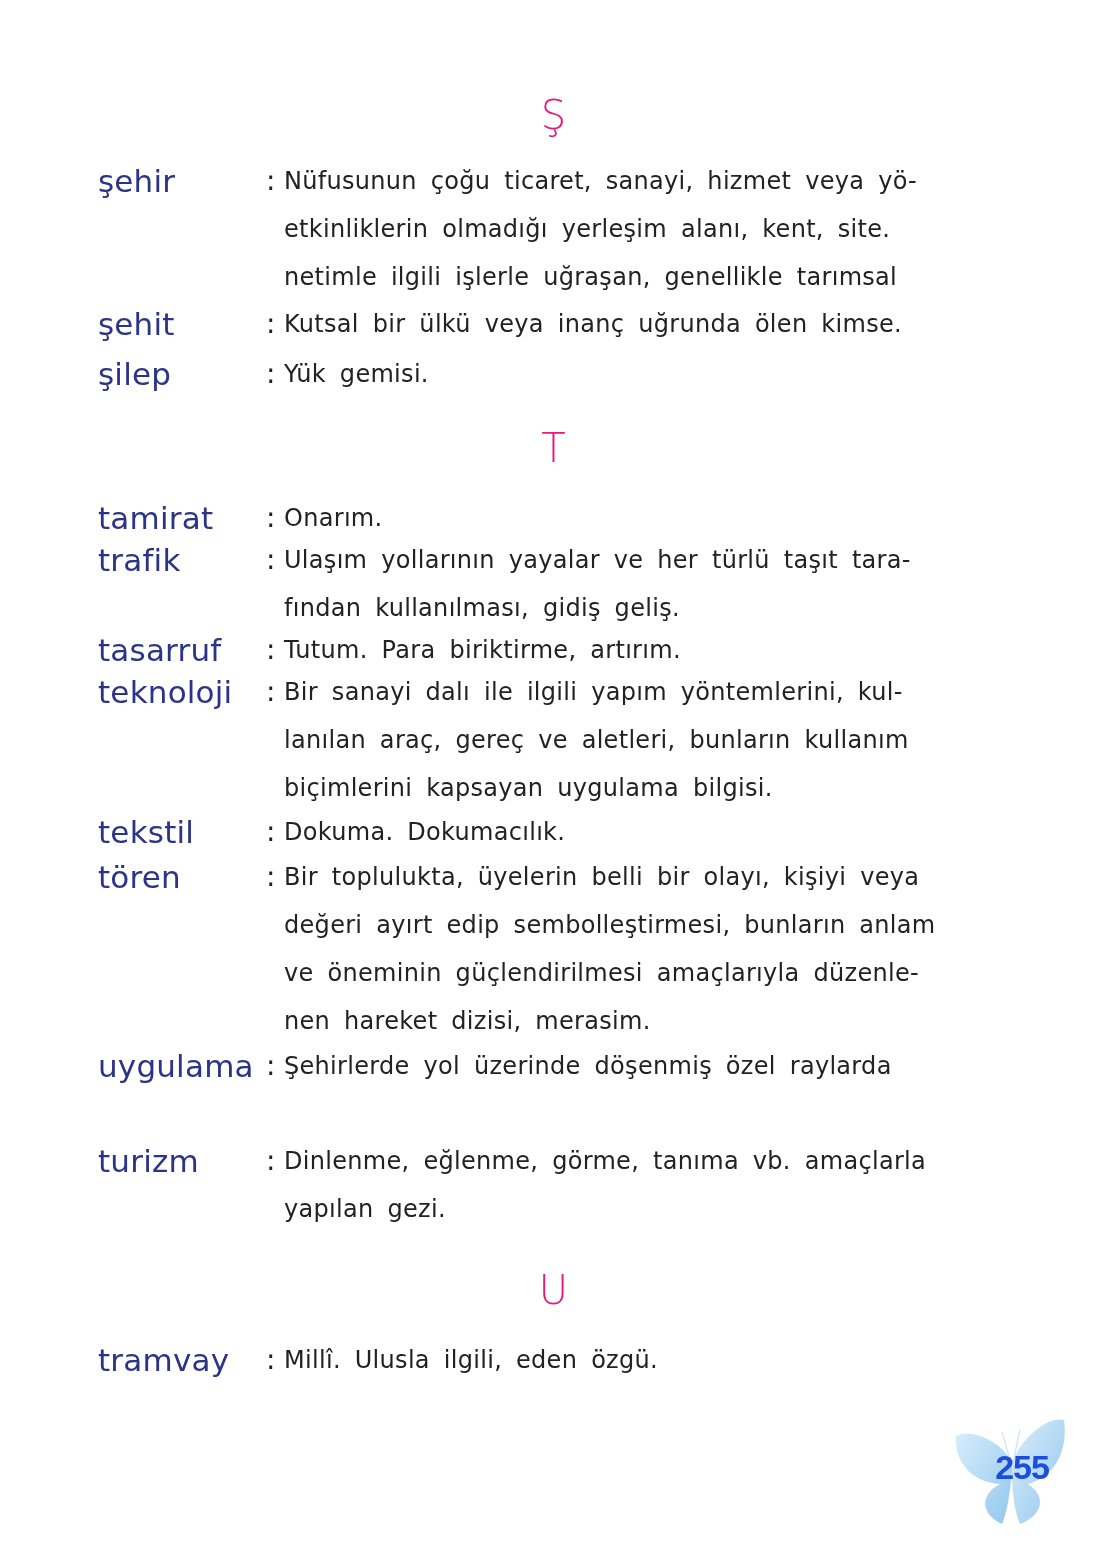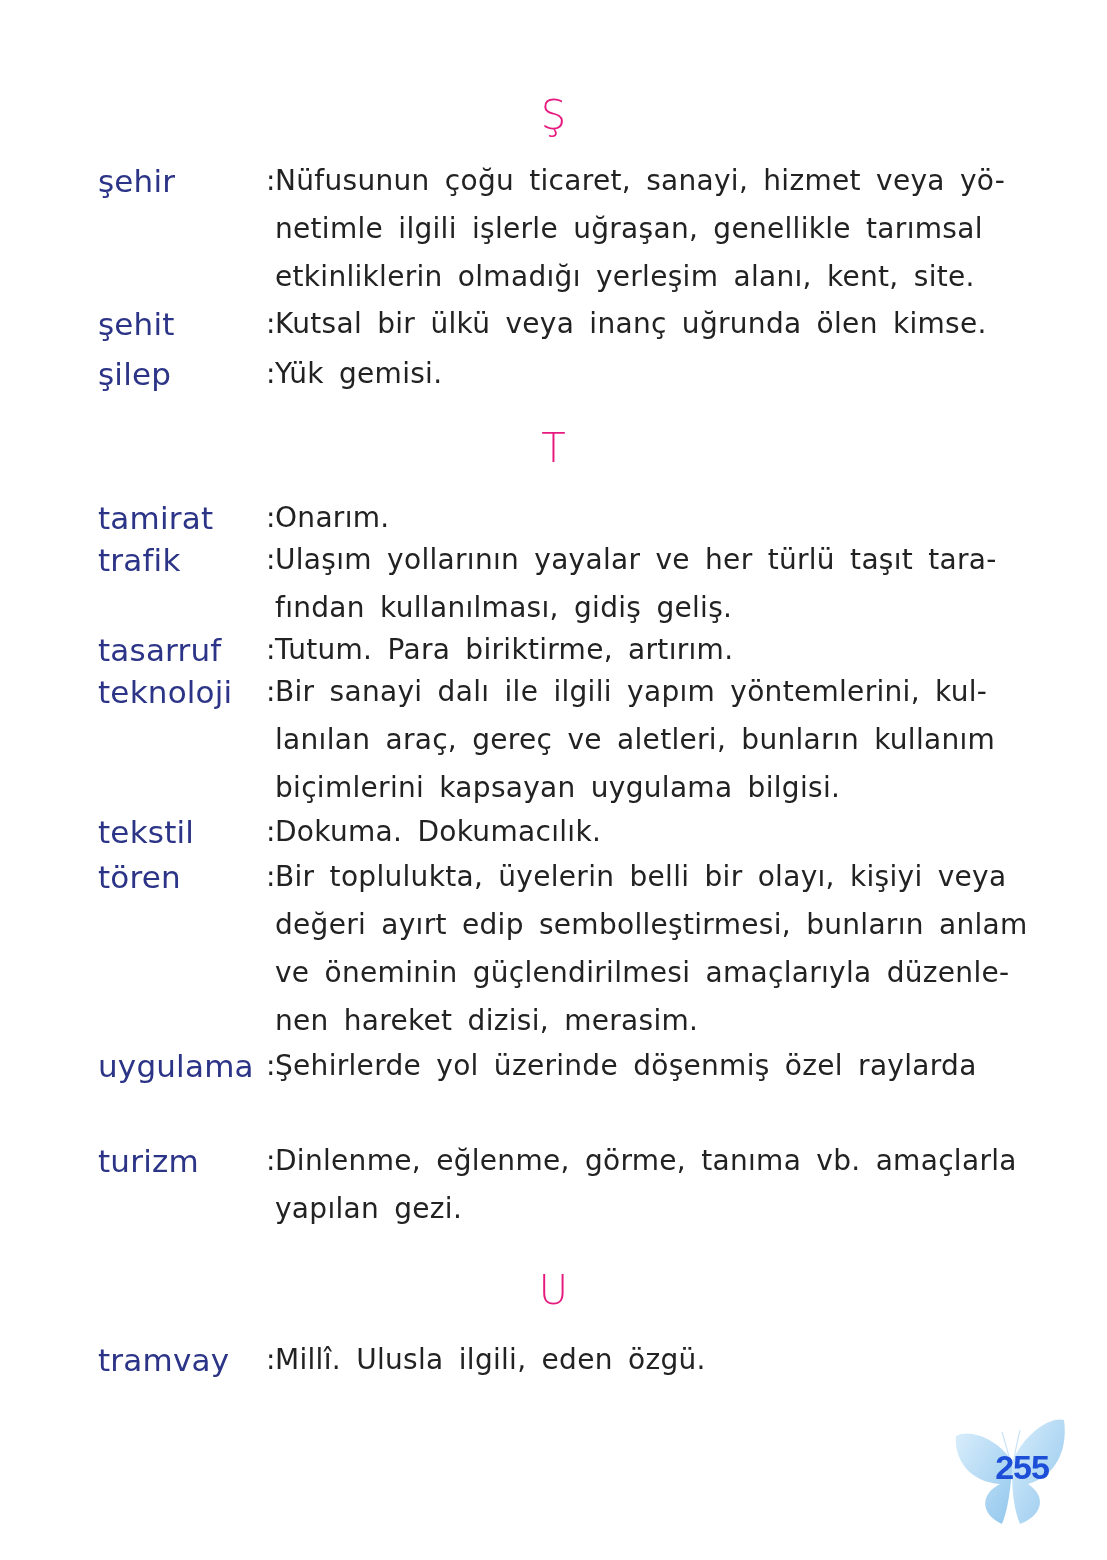--- a/index.html
+++ b/index.html
@@ -13,21 +13,21 @@
     }
     .entry { position: absolute; left: 0; width: 1107px; }
     .term {
       position: absolute; left: 98px; color: #2b3486; font-size: 31px; line-height: 48px;
       letter-spacing: 0.2px;
     }
     .colon {
       position: absolute; left: 266px; color: #222; font-size: 28px; line-height: 48px;
     }
     .def {
-      position: absolute; left: 275px; width: 740px; color: #222; font-size: 28px; line-height: 48px;
+      position: absolute; left: 284px; width: 740px; color: #222; font-size: 24px; line-height: 48px;
       letter-spacing: 0.3px; word-spacing: 6px;
     }
     .def .line { display: block; white-space: nowrap; }
     .badge { position: absolute; left: 950px; top: 1410px; width: 120px; height: 120px; }
     .badge svg { position: absolute; left: 0; top: 0; }
     .badge .num {
       position: absolute; left: 22px; top: 38px; width: 100px; text-align: center;
       font-family: "Liberation Sans", sans-serif; font-weight: bold; font-size: 34px; color: #1d4ed8;
       letter-spacing: -1px;
     }
@@ -37,22 +37,22 @@
 
 <div>
 
   <div class="letter" style="top:95px">Ş</div>
 
   <div class="entry" style="top:157px">
     <span class="term">şehir</span>
     <span class="colon">:</span>
     <span class="def">
       <span class="line">Nüfusunun çoğu ticaret, sanayi, hizmet veya yö-</span>
+      <span class="line">etkinliklerin olmadığı yerleşim alanı, kent, site.</span>
       <span class="line">netimle ilgili işlerle uğraşan, genellikle tarımsal</span>
-      <span class="line">etkinliklerin olmadığı yerleşim alanı, kent, site.</span>
     </span>
   </div>
 
   <div class="entry" style="top:300px">
     <span class="term">şehit</span>
     <span class="colon">:</span>
     <span class="def">
       <span class="line">Kutsal bir ülkü veya inanç uğrunda ölen kimse.</span>
     </span>
   </div>

